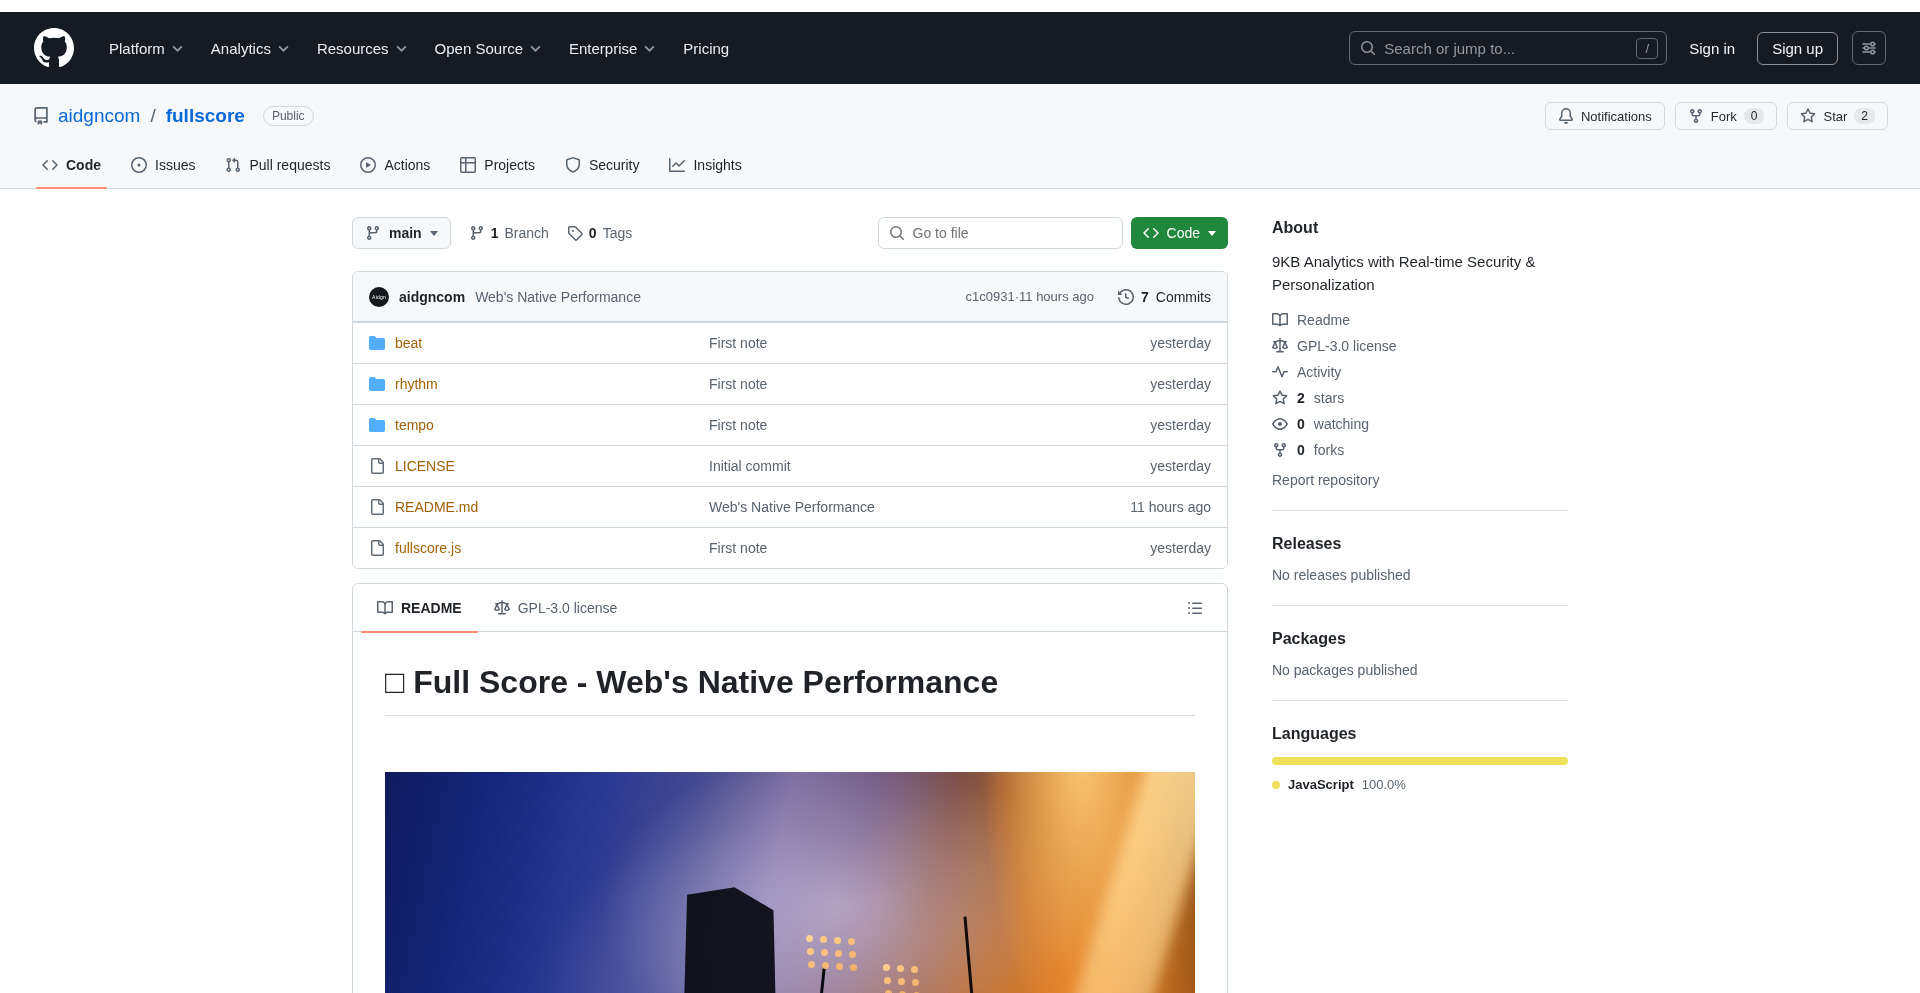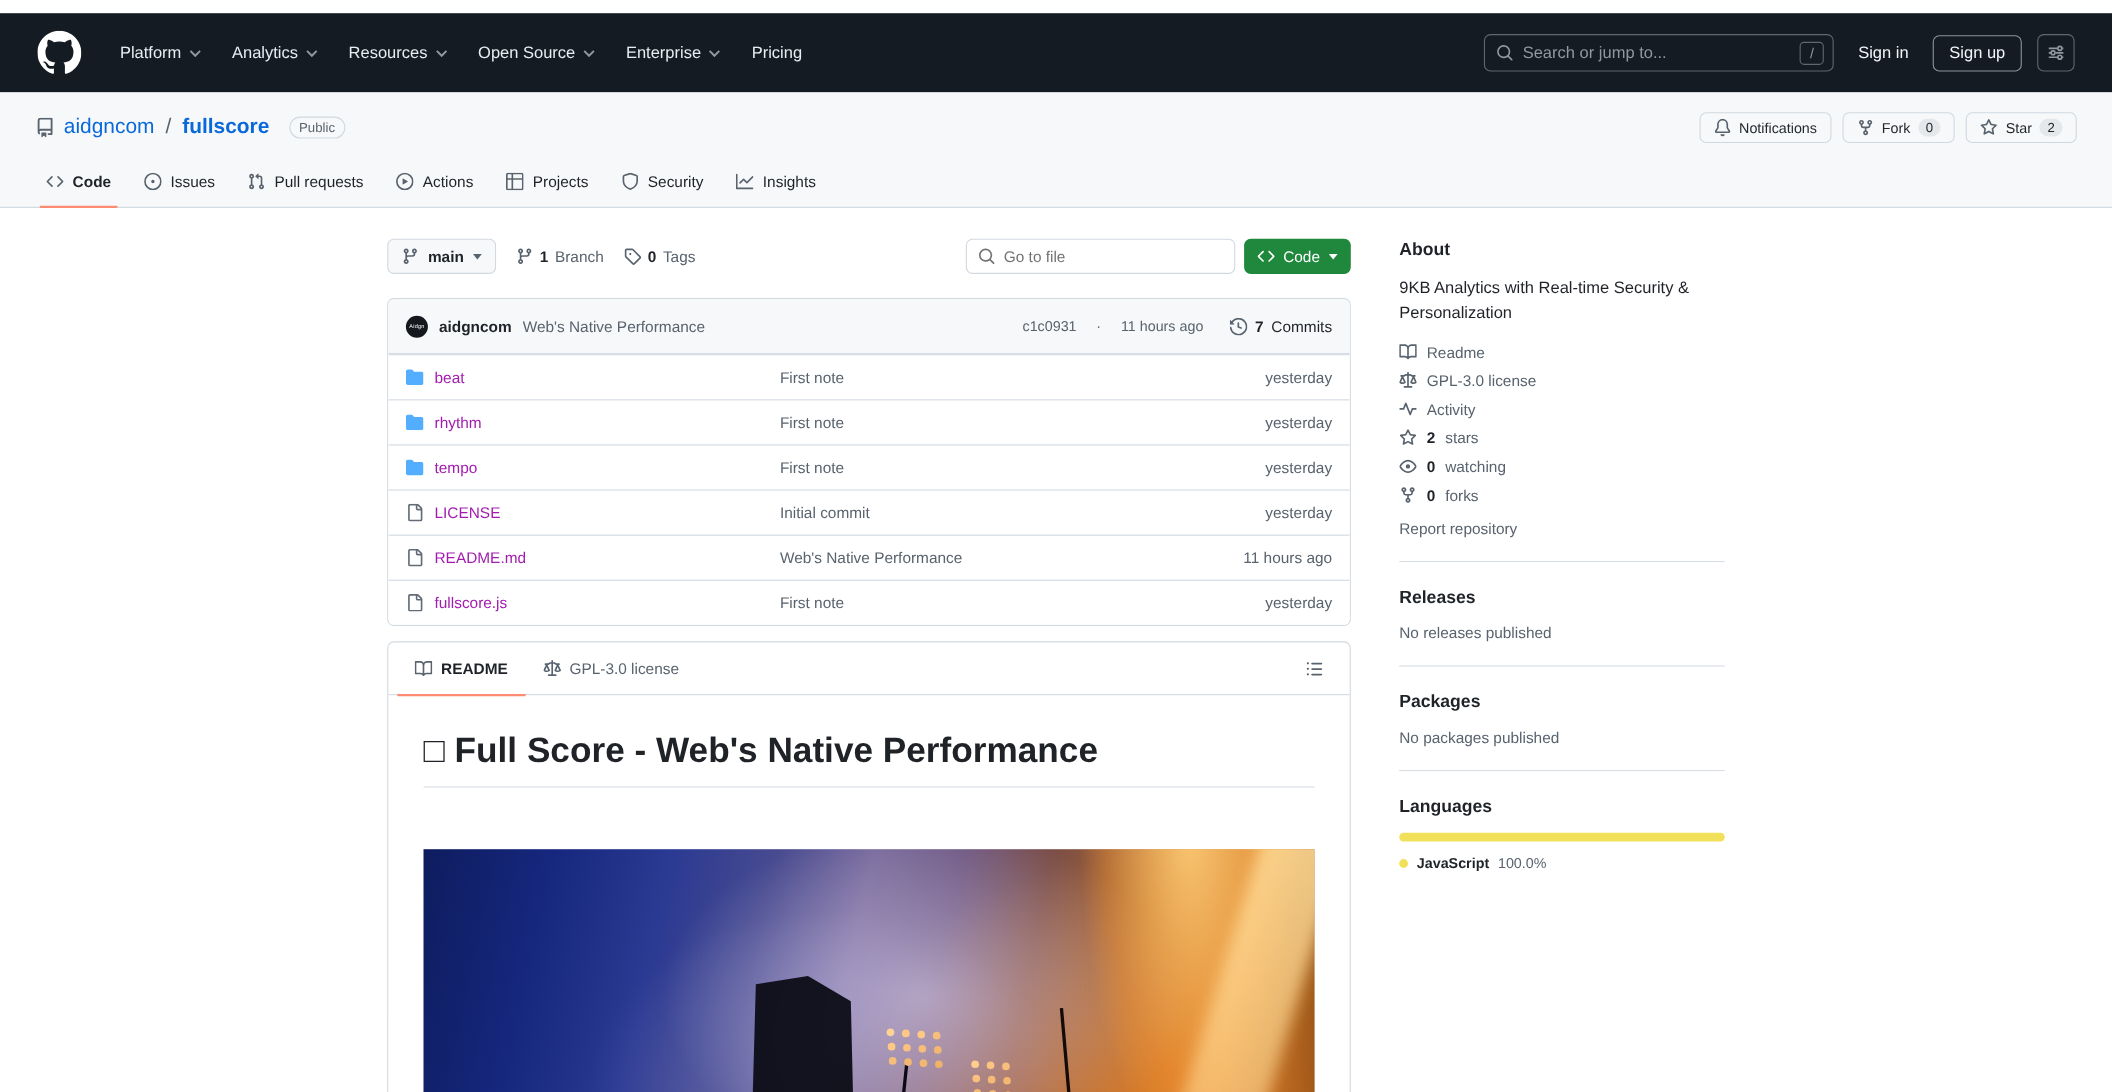--- a/index.html
+++ b/index.html
@@ -56,27 +56,27 @@
   .goto .ph { font-size:14px; }
   .code-btn { height:32px; background:#1f883d; color:#ffffff; border:none; border-radius:6px; display:flex; align-items:center; gap:8px; padding:0 12px; font-size:14px; cursor:pointer; }
   .code-btn .caret-down { border-top-color:#ffffff; }
 
   
   .file-box { border:1px solid #d1d9e0; border-radius:6px; overflow:hidden; }
   .commit-row { height:50px; background:#f6f8fa; border-bottom:1px solid #d1d9e0; display:flex; align-items:center; padding:0 16px; gap:10px; }
   .avatar { width:20px; height:20px; border-radius:50%; background:#15181d; color:#fff; font-size:5px; display:flex; align-items:center; justify-content:center; letter-spacing:.2px; flex:none; }
   .commit-author { font-size:14px; font-weight:700; cursor:pointer; }
   .commit-msg { font-size:14px; color:#59636e; cursor:pointer; }
-  .commit-meta { margin-left:auto; display:flex; align-items:center; gap:18px; font-size:13px; color:#59636e; }
+  .commit-meta { margin-left:auto; display:flex; align-items:center; gap:0; font-size:13px; color:#59636e; }
   .commits-link { display:flex; align-items:center; gap:7px; margin-left:14px; color:#1f2328; font-size:14px; cursor:pointer; }
   .commits-link .oct { color:#59636e; }
   .commits-link b { font-weight:700; }
   .frow { height:41px; display:grid; grid-template-columns:340px 1fr 160px; align-items:center; padding:0 16px; border-top:1px solid #d1d9e0; background:#fff; cursor:pointer; }
   .frow:first-of-type { border-top:none; }
-  .fname { display:flex; align-items:center; gap:10px; font-size:14px; color:#a21caf; }
+  .fname { display:flex; align-items:center; gap:10px; font-size:14px; color:#a16207; }
   .folder-ic { color:#54aeff; }
   .file-ic { color:#636c76; }
   .fmsg { font-size:14px; color:#59636e; }
   .fdate { font-size:14px; color:#59636e; text-align:right; }
 
   
   .readme-box { border:1px solid #d1d9e0; border-radius:6px; margin-top:14px; overflow:hidden; }
   .readme-head { height:48px; border-bottom:1px solid #d1d9e0; display:flex; align-items:center; padding:0 8px; }
   .rtab { position:relative; height:48px; display:flex; align-items:center; gap:8px; padding:0 16px; font-size:14px; cursor:pointer; color:#59636e; }
   .rtab .oct { color:#59636e; }

